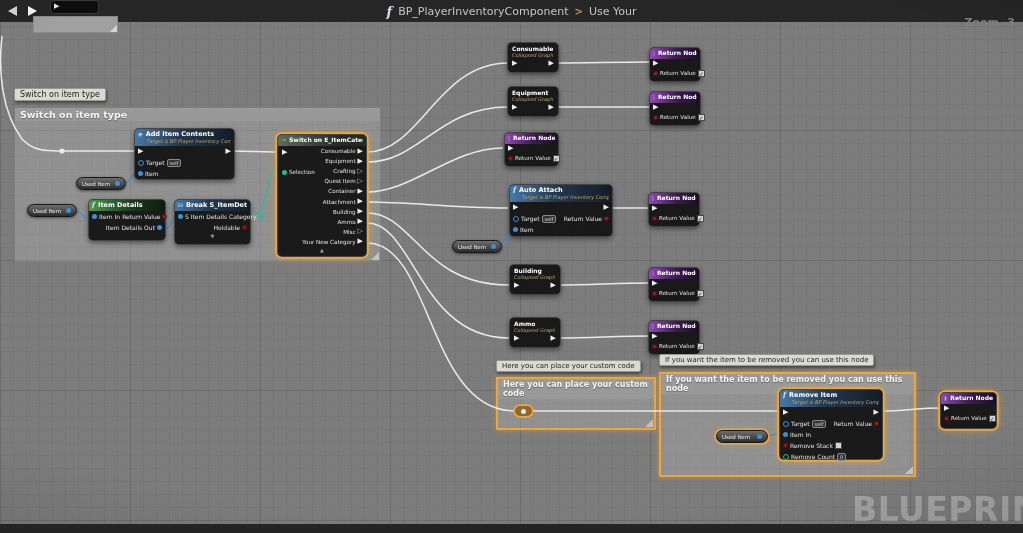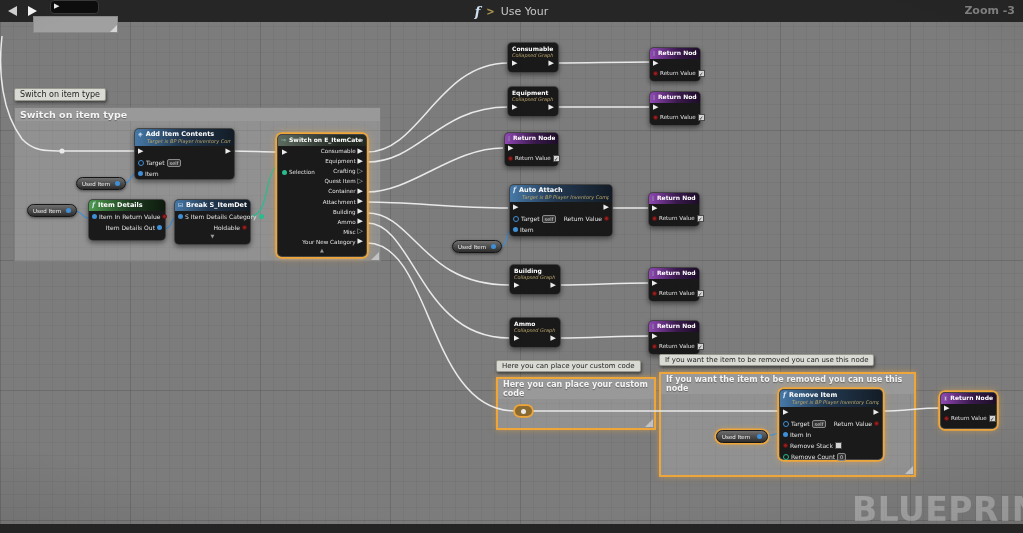--- a/index.html
+++ b/index.html
@@ -16,21 +16,21 @@
   .vig{position:absolute;inset:0;z-index:5;pointer-events:none;
     background:radial-gradient(120% 95% at 48% 45%, rgba(0,0,0,0) 55%, rgba(0,0,0,0.26) 100%);}
   
   .topband{position:absolute;left:0;top:0;width:1023px;height:22px;background:#262626;z-index:1;}
   .botband{position:absolute;left:0;top:524px;width:1023px;height:9px;background:#242424;z-index:6;}
   .headerbar{position:absolute;left:0;top:0;width:1023px;height:22px;z-index:6;display:flex;align-items:center;}
   .bc{position:absolute;left:0;right:0;top:0;height:22px;display:flex;align-items:center;justify-content:center;gap:6px;}
   .bc .fic{font-family:"DejaVu Serif",serif;font-style:italic;font-weight:bold;font-size:13px;color:#cfe0f2;}
   .bc .seg{font-size:11px;color:#c6c6c6;}
   .bc .sep{font-size:10px;color:#b09a50;font-weight:bold;}
-  .zoomlbl{position:absolute;right:8px;top:4px;font-size:11px;font-weight:bold;color:#7e7e7e;}
+  .zoomlbl{position:absolute;right:8px;top:16px;font-size:11px;font-weight:bold;color:#7e7e7e;}
   .navarrow{width:0;height:0;border-style:solid;display:inline-block;}
   .nav-left{position:absolute;left:8px;top:6px;border-width:5.5px 9px 5.5px 0;border-color:transparent #cfcfcf transparent transparent;}
   .nav-right{position:absolute;left:28px;top:6px;border-width:5.5px 0 5.5px 9px;border-color:transparent transparent transparent #f2f2f2;}
   
   .partialnode{position:absolute;left:50px;top:0;width:49px;height:14px;background:rgba(12,12,12,0.95);border:1px solid #3a3a3a;border-radius:4px;z-index:3;}
   .partialnode .exec{position:absolute;left:3px;top:2px;}
   .partialbox{position:absolute;left:33px;top:16px;width:85px;height:17px;background:#a0a0a0;border:1px solid #8a8a8a;z-index:3;}
   .partialbox .fold{position:absolute;right:0;bottom:0;width:0;height:0;border-style:solid;border-width:0 0 7px 7px;border-color:transparent transparent #d6d6d6 transparent;}
   
   .comment{position:absolute;z-index:1;background:rgba(178,178,178,0.38);border:1px solid rgba(125,125,125,0.9);}
@@ -511,20 +511,21 @@
   <div class="tip" style="left:496px;top:360px;font-size:7px;">Here you can place your custom code</div>
   <div class="tip" style="left:659px;top:354px;font-size:7px;">If you want the item to be removed you can use this node</div>
 
   <div class="vig"></div>
 
   <div class="headerbar">
     <span class="navarrow nav-left"></span>
     <span class="navarrow nav-right"></span>
     <div class="bc">
       <span class="fic">f</span>
+      <span class="seg">BP_PlayerInventoryComponent</span>
       <span class="sep">&gt;</span>
       <span class="seg">Use Your</span>
     </div>
     <span class="zoomlbl">Zoom -3</span>
   </div>
   <div class="botband"></div>
 
 </div>
 
 </body></html>

